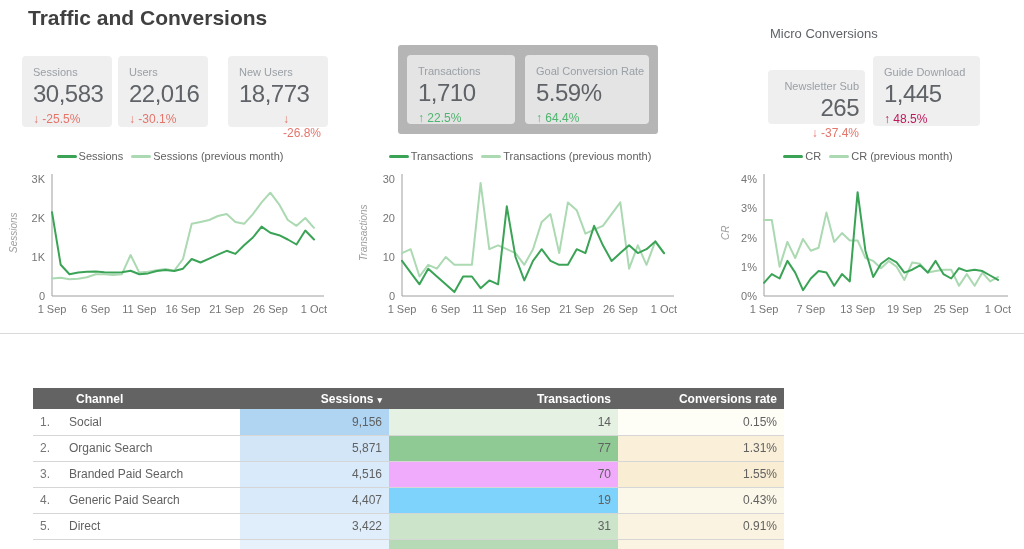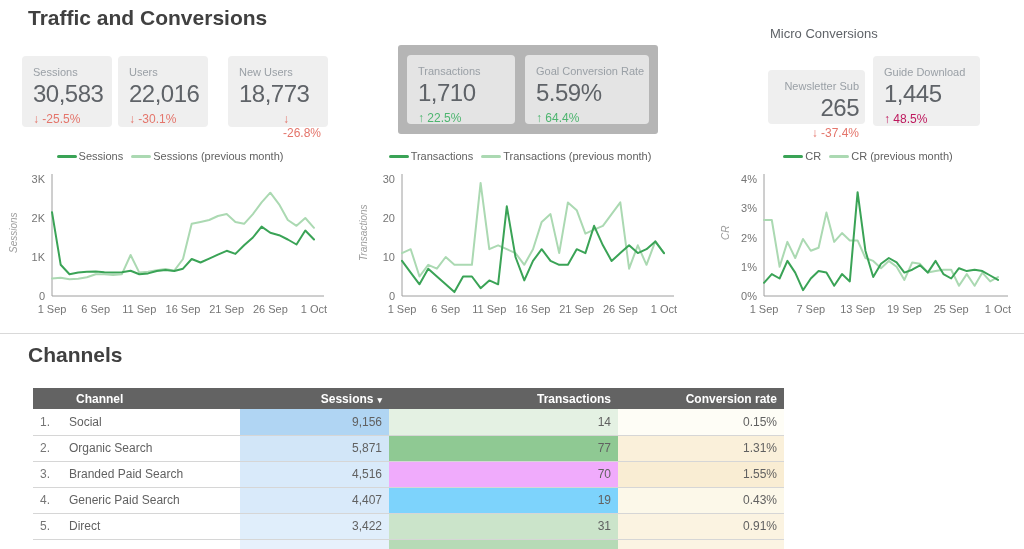--- a/index.html
+++ b/index.html
@@ -178,35 +178,34 @@
         <text x="145.6" y="145" text-anchor="middle" class="tick">13 Sep</text>
         <text x="192.4" y="145" text-anchor="middle" class="tick">19 Sep</text>
         <text x="239.2" y="145" text-anchor="middle" class="tick">25 Sep</text>
         <text x="286" y="145" text-anchor="middle" class="tick">1 Oct</text>
         <polyline points="52.0,52.0 59.8,52.0 67.6,98.8 75.4,73.9 83.2,90.0 91.0,71.0 98.8,82.7 106.6,79.7 114.4,44.6 122.2,73.9 130.0,65.1 137.8,72.4 145.6,72.4 153.4,90.0 161.2,92.9 169.0,100.2 176.8,92.9 184.6,98.8 192.4,111.9 200.2,94.4 208.0,95.8 215.8,104.6 223.6,103.1 231.4,101.7 239.2,101.7 247.0,117.8 254.8,106.1 262.6,117.8 270.4,104.6 278.2,113.4 286.0,109.0" fill="none" stroke="#abd9b2" stroke-width="2" stroke-linejoin="round" stroke-linecap="round"></polyline>
         <polyline points="52.0,114.8 59.8,106.1 67.6,110.5 75.4,92.9 83.2,104.6 91.0,122.2 98.8,110.5 106.6,103.1 114.4,104.6 122.2,117.8 130.0,106.1 137.8,113.4 145.6,24.2 153.4,82.7 161.2,109.0 169.0,95.8 176.8,90.0 184.6,94.4 192.4,104.6 200.2,101.7 208.0,97.3 215.8,104.6 223.6,92.9 231.4,106.1 239.2,110.5 247.0,100.2 254.8,103.1 262.6,101.7 270.4,103.1 278.2,107.5 286.0,111.9" fill="none" stroke="#3aa356" stroke-width="2" stroke-linejoin="round" stroke-linecap="round"></polyline>
       </svg>
   </div>
 
   <div class="divider"></div>
-  <div class="channels-title">Channels</div>
 
   <table class="tbl">
     <colgroup>
         <col class="col-ch">
         <col class="col-s">
         <col class="col-t">
         <col class="col-c">
       </colgroup>
     <thead>
       <tr style="background: rgb(99, 99, 99);">
         <th class="ch">Channel</th>
         <th><span>Sessions</span><span class="sort">▾</span></th>
         <th>Transactions</th>
-        <th>Conversion rate</th>
+        <th>Conversions rate</th>
       </tr>
     </thead>
     <tbody>
       <tr>
         <td class="ch"><span class="num">1.</span><span>Social</span></td>
         <td style="background: rgb(176, 213, 243);">9,156</td>
         <td style="background: rgb(228, 241, 227);">14</td>
         <td style="background: rgb(254, 253, 246);">0.15%</td>
       </tr>
       <tr>

